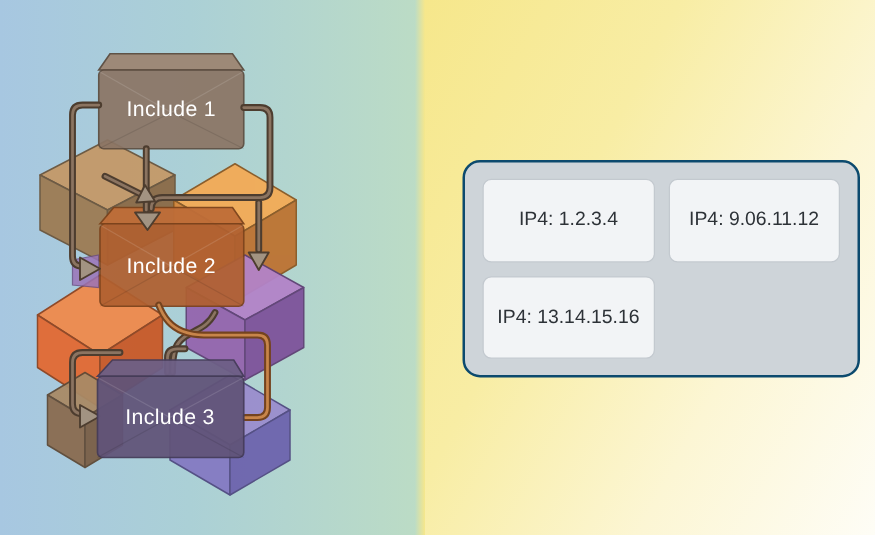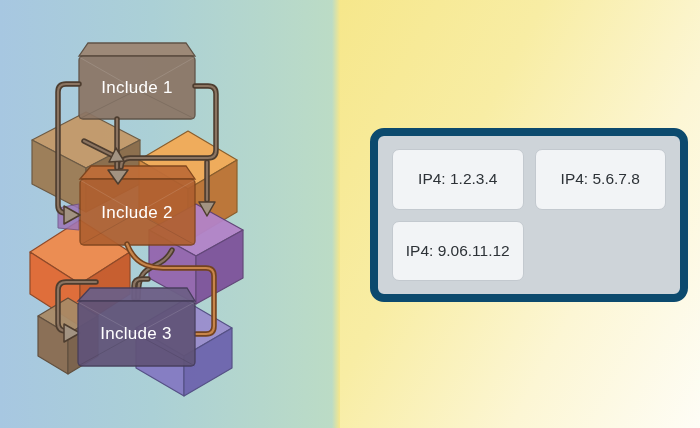--- a/index.html
+++ b/index.html
@@ -29,21 +29,21 @@
   .ah { fill:#a29382; stroke:#4d3d2f; stroke-width:1.5; stroke-linejoin:round; }
   .slab-label {
     fill:#ffffff; font-family:"Liberation Sans",sans-serif; font-size:17px;
     letter-spacing:.3px; text-anchor:middle;
   }
   .hint-dark { fill:none; stroke:rgba(0,0,0,.10); stroke-width:1; }
   .hint-light { fill:none; stroke:rgba(255,255,255,.12); stroke-width:1; }
 
   .panel {
     position:absolute; left:370px; top:128px; width:318px; height:174px;
-    box-sizing:border-box; background:#ced4d9; border:8px solid #0c4a6e;
+    box-sizing:border-box; background:#ced4d9; border:2px solid #0c4a6e;
     border-radius:14px; display:grid; grid-template-columns:1fr 1fr;
     gap:11px; padding:13px 14px;
   }
   .chip {
     background:#f2f4f6; border:1.5px solid #c3c9cf; border-radius:7px;
     display:flex; align-items:center; justify-content:center;
     font-size:15.5px; color:#2d3237;
   }
 </style>
 </head>
@@ -149,15 +149,15 @@
     <polygon points="78,301 90,288 187,288 195,301" fill="#6d5f86" opacity="0.95"></polygon>
     <rect x="78" y="301" width="117" height="65" rx="4" fill="#615479" opacity="0.94"></rect>
     <path class="hint-dark" d="M78,366 L136,334 L195,366"></path>
     <path class="hint-light" d="M78,302 L136,334 L195,302"></path>
   </g>
   <text class="slab-label" x="136" y="339">Include 3</text>
 </svg>
 
 <div class="panel">
   <div class="chip">IP4: 1.2.3.4</div>
-  <div class="chip">IP4: 5.6.7.8</div>
   <div class="chip">IP4: 9.06.11.12</div>
+  <div class="chip">IP4: 13.14.15.16</div>
 </div>
 
 </body></html>

